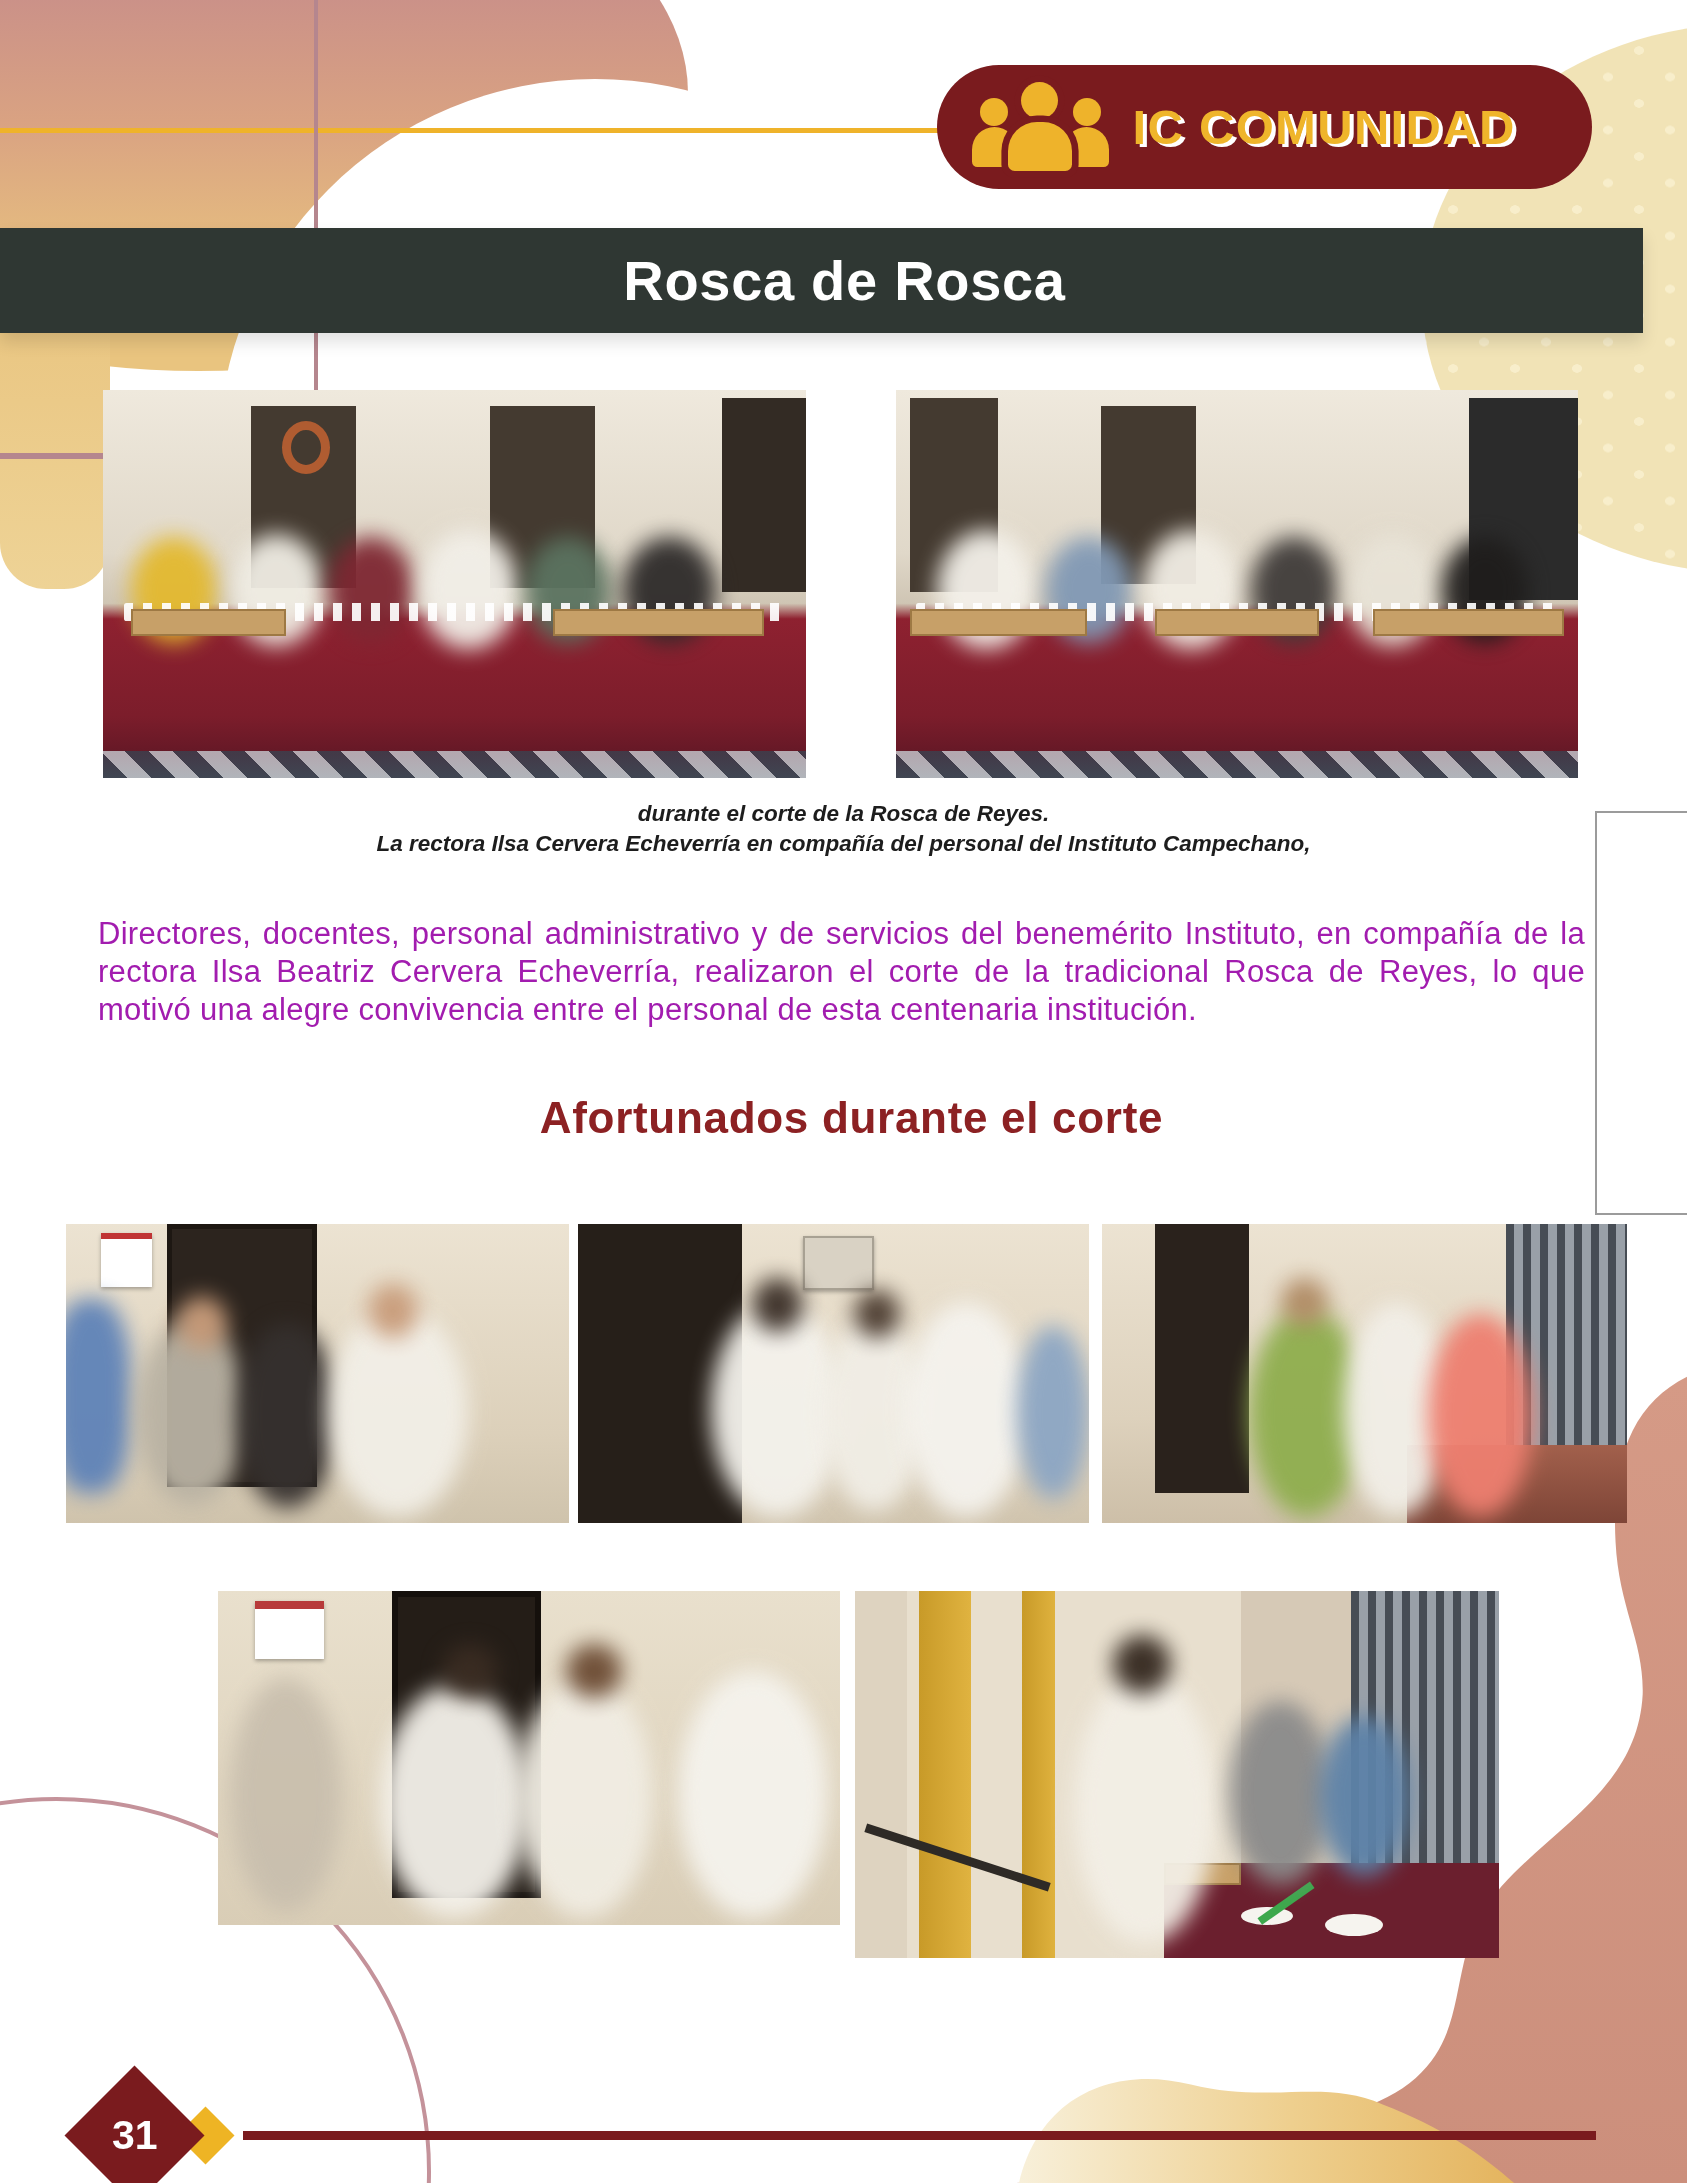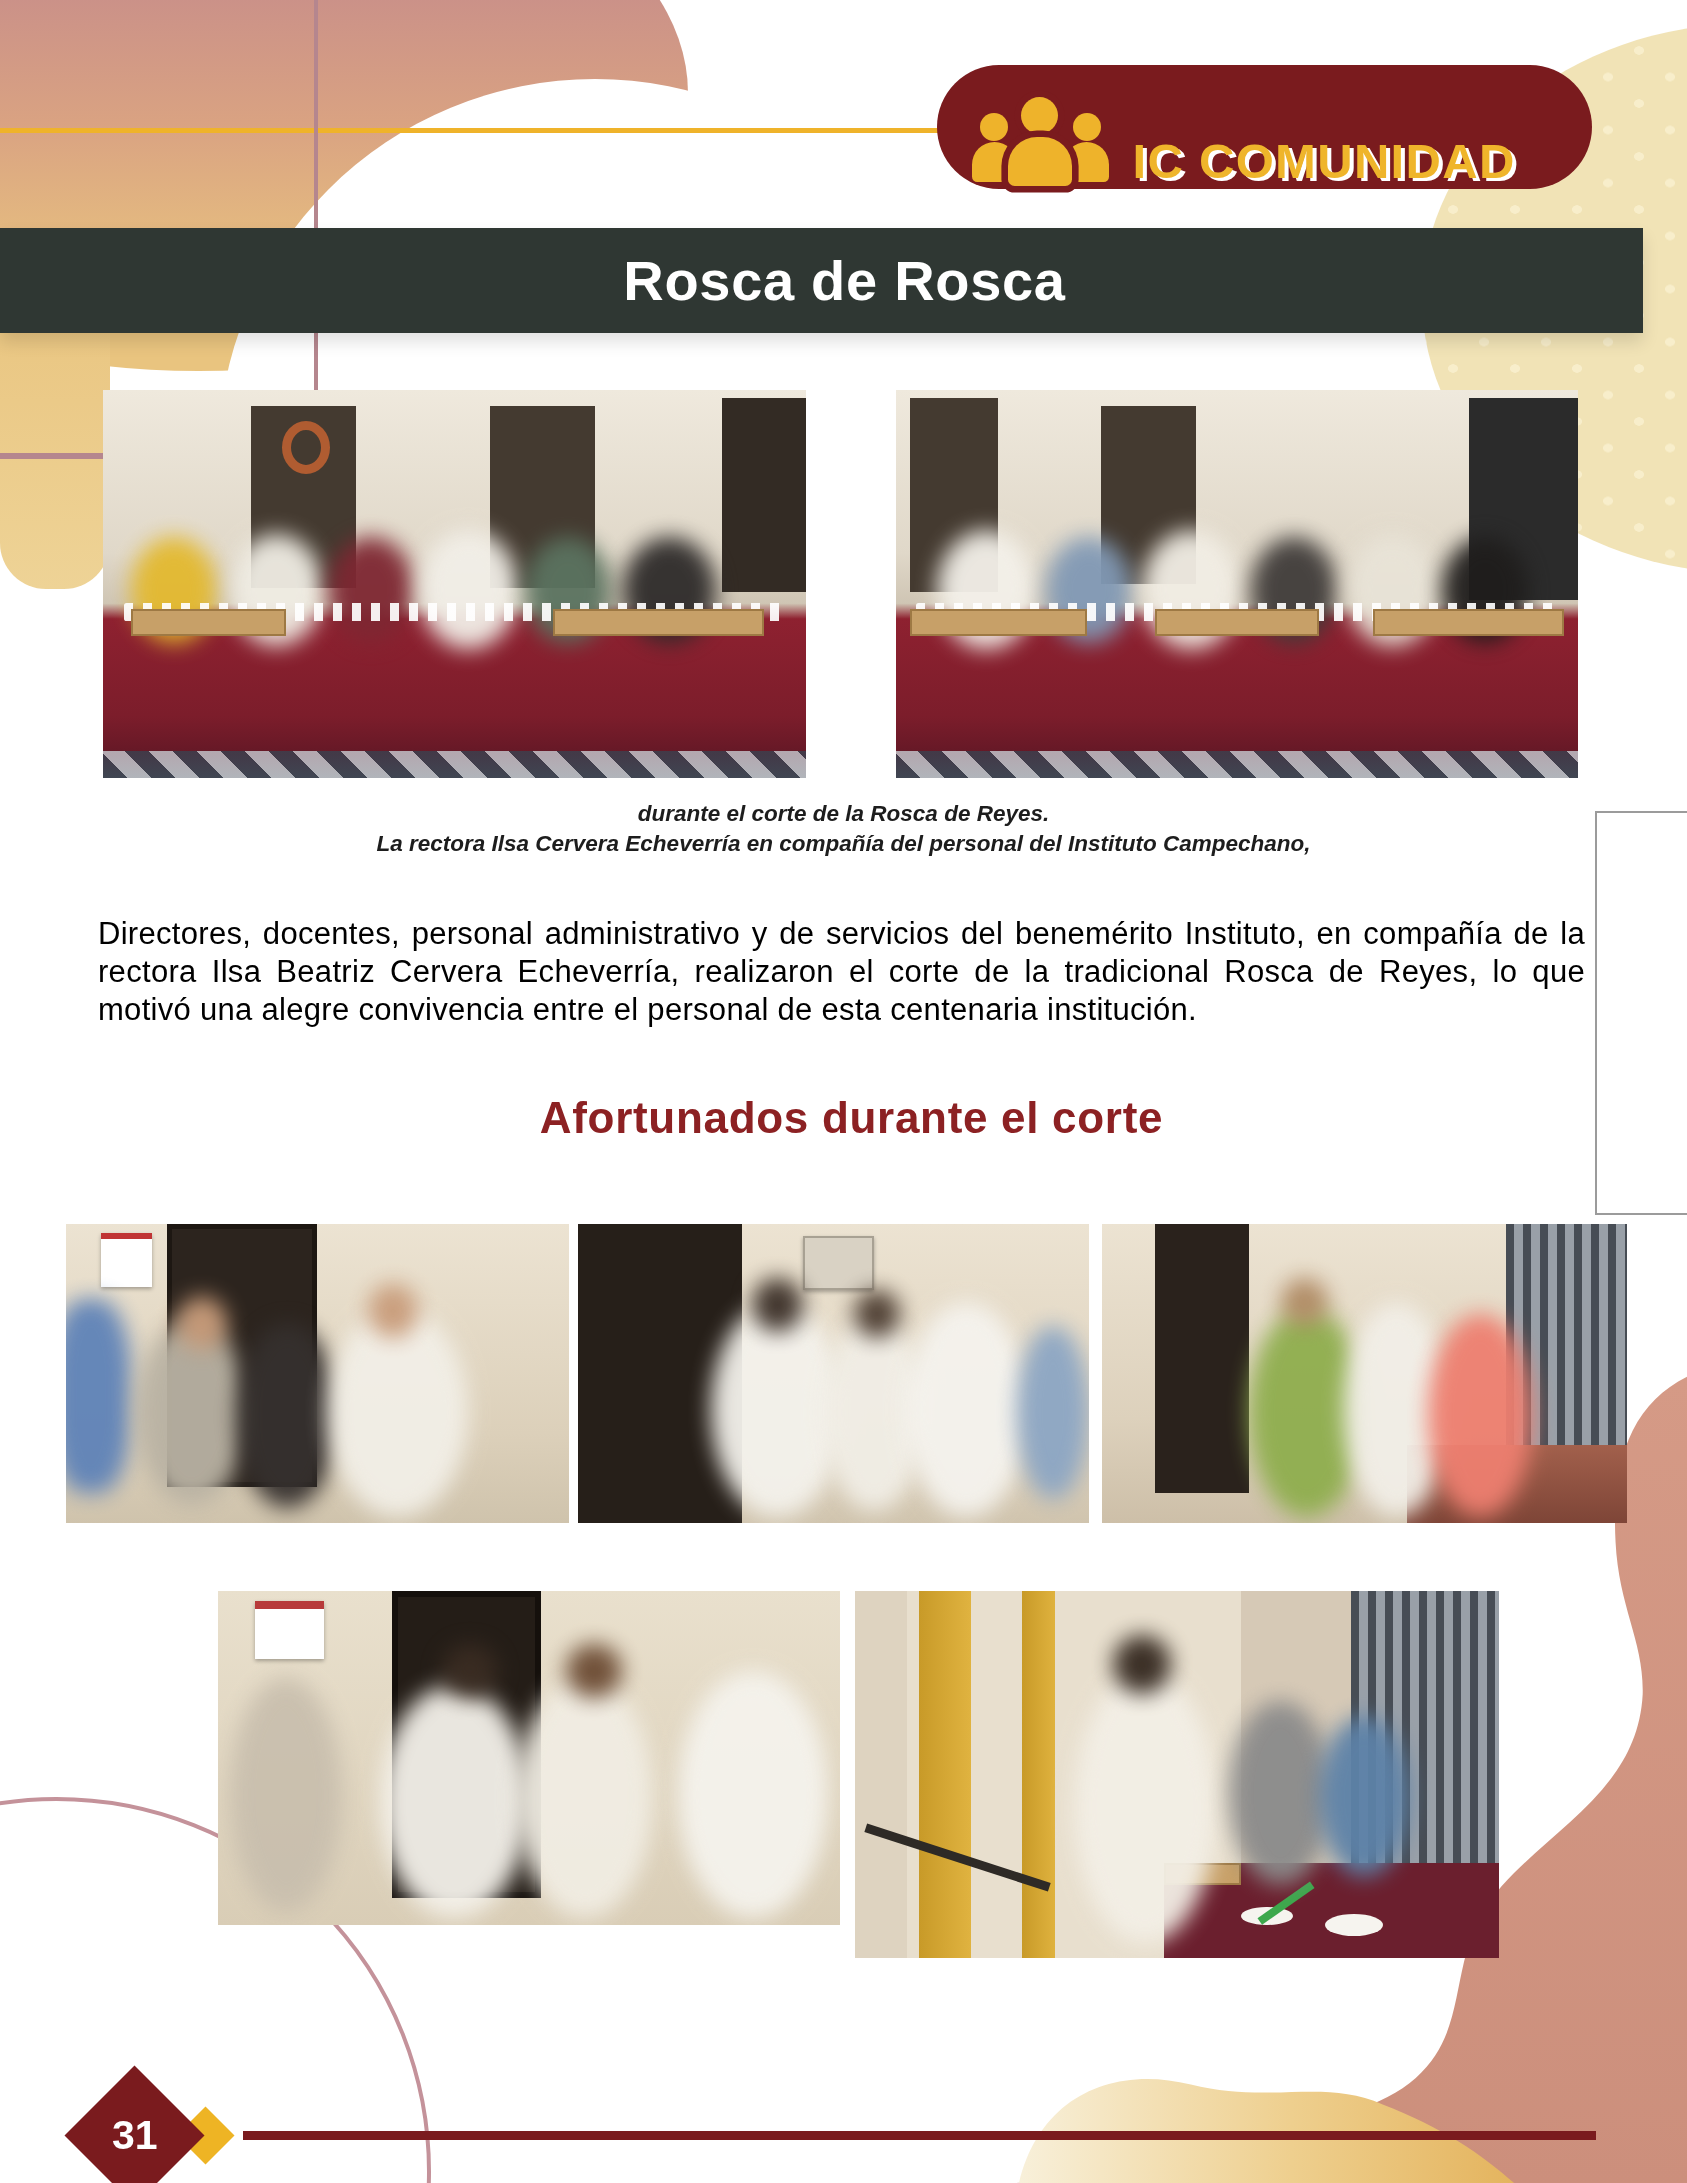--- a/index.html
+++ b/index.html
@@ -24,21 +24,21 @@
   .arc-circle{position:absolute;left:-318px;top:1797px;width:741px;height:741px;border-radius:50%;
               border:4px solid #c4929a;z-index:1;}
   .svg-br{position:absolute;left:913px;top:1350px;width:774px;height:834px;z-index:0;}
 
   
   .banner{position:absolute;left:0;top:228px;width:1643px;height:105px;background:#2f3733;z-index:3;
           display:flex;align-items:center;justify-content:center;padding-left:46px;box-sizing:border-box;
           box-shadow:0 9.3px 16px rgba(0,0,0,.12);}
   .banner h1{margin:0;font-size:56px;font-weight:bold;color:#ffffff;letter-spacing:0.7px;}
   .badge{position:absolute;left:937px;top:65px;width:655px;height:124px;border-radius:62px;
-         background:#7a1b1e;z-index:4;display:flex;align-items:flex-end;padding-left:34px;box-sizing:border-box;}
+         background:#7a1b1e;z-index:4;display:flex;align-items:center;padding-left:34px;box-sizing:border-box;}
   .badge-label{font-size:49px;font-weight:bold;color:#efb52b;letter-spacing:1.3px;
                text-shadow:4px 2.6px 0 #ffffff;margin-left:22.5px;white-space:nowrap;}
   .people-icon{position:relative;width:139px;height:93px;flex:0 0 auto;}
   .people-icon .head{position:absolute;border-radius:50%;background:#eeb32b;}
   .people-icon .body{position:absolute;background:#eeb32b;}
   .people-icon .h-l{left:9.3px;top:17px;width:28px;height:28px;}
   .people-icon .b-l{left:1.3px;top:46px;width:45px;height:40px;border-radius:22.5px 22.5px 5.3px 5.3px;}
   .people-icon .h-r{left:102px;top:17px;width:28px;height:28px;}
   .people-icon .b-r{left:93px;top:46px;width:45px;height:40px;border-radius:22.5px 22.5px 5.3px 5.3px;}
   .people-icon .h-c{left:50px;top:1.3px;width:37px;height:37px;box-shadow:0 0 0 6.6px #7a1b1e;}
@@ -58,21 +58,21 @@
   .wreath{position:absolute;left:25.5%;top:8%;width:48px;height:53px;border-radius:50%;
           border:9.3px solid #b05c31;box-sizing:border-box;}
   .grid-window{position:absolute;right:0;top:0;width:23%;height:80%;
                background:repeating-linear-gradient(90deg,#474d55 0 8px,#99a0a8 8px 17px);}
   .sign{position:absolute;background:#fff;box-shadow:0 2px 4px rgba(0,0,0,.3);}
 
   
   .caption{position:absolute;left:0;right:0;top:799px;text-align:center;z-index:2;
            font-style:italic;font-weight:bold;font-size:22.5px;line-height:1.32;color:#1d1d1d;}
   .paragraph{position:absolute;left:98px;top:884px;width:1487px;z-index:2;
-             font-size:31px;line-height:1.22;letter-spacing:0.3px;text-align:justify;color:#000000;}
+             font-size:31px;line-height:1.22;letter-spacing:0.3px;text-align:justify;color:#a21caf;}
   .section-heading{position:absolute;left:0;right:0;top:1093px;text-align:center;z-index:2;
                    font-size:44px;font-weight:bold;color:#8c2123;letter-spacing:0.7px;padding-left:16px;}
 
   .right-rect{position:absolute;left:1595px;top:811px;width:172px;height:404px;background:#fff;
               border:2.6px solid #9b9b9b;box-sizing:border-box;z-index:1;}
 
   
   .page-diamond{position:absolute;left:85px;top:2086px;width:99px;height:99px;background:#7a1b1e;
                 transform:rotate(45deg);z-index:4;display:flex;align-items:center;justify-content:center;}
   .page-diamond span{transform:rotate(-45deg);color:#fff;font-size:41px;font-weight:bold;}

